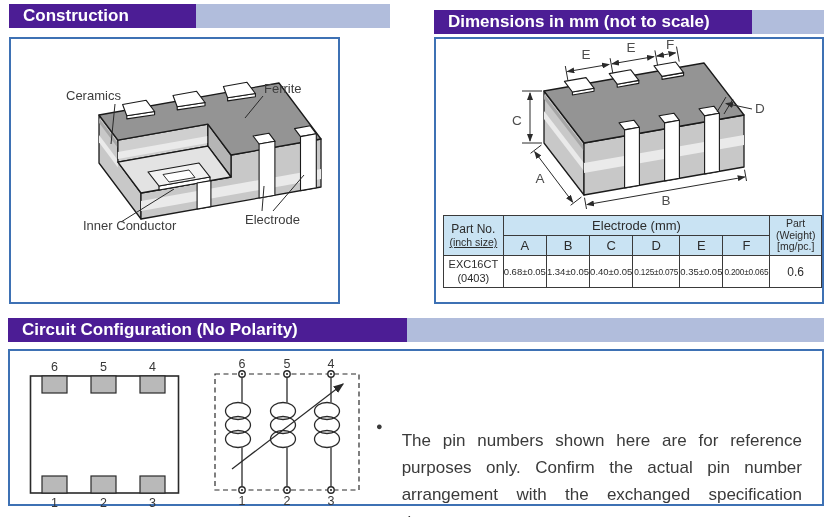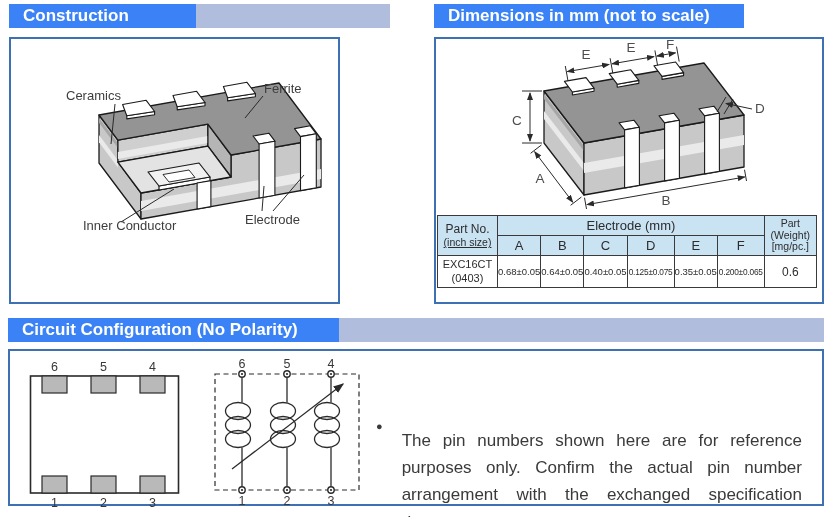--- a/index.html
+++ b/index.html
@@ -1,40 +1,40 @@
 <!DOCTYPE html>
 <html><head>
 <meta charset="utf-8">
 <style>
   html,body{margin:0;padding:0;}
   body{width:827px;height:517px;position:relative;background:#fff;
        font-family:"Liberation Sans",sans-serif;overflow:hidden;}
   
   .hdr{position:absolute;height:24px;display:flex;}
-  .hdr .dark{background:#3b82f6;color:#fff;font-weight:700;font-size:17px;
+  .hdr .dark{background:#4c1d95;color:#fff;font-weight:700;font-size:17px;
              line-height:24px;padding-left:14px;box-sizing:border-box;white-space:nowrap;}
   .hdr .light{background:#b1bddc;flex:1;}
   #hdr-construction{left:9px;top:4px;width:381px;}
   #hdr-construction .dark{width:187px;}
-  #hdr-dimensions{left:434px;top:4px;width:310px;}
+  #hdr-dimensions{left:434px;top:10px;width:390px;}
   #hdr-dimensions .dark{width:318px;}
   #hdr-circuit{left:8px;top:318px;width:816px;}
-  #hdr-circuit .dark{width:331px;}
+  #hdr-circuit .dark{width:399px;}
   
   .panel{position:absolute;border:2px solid #3e71b4;background:#fff;box-sizing:border-box;}
   #panel-construction{left:9px;top:37px;width:331px;height:267px;}
   #panel-dimensions{left:434px;top:37px;width:390px;height:267px;}
   #panel-circuit{left:8px;top:349px;width:816px;height:157px;}
   svg{display:block;}
   svg text{font-family:"Liberation Sans",sans-serif;fill:#3d3d3d;}
   .dlabel{font-size:13px;}
   .dimletter{font-size:13.5px;fill:#4d4d4d;}
   .pinnum{font-size:12.5px;fill:#383838;}
   
-  table.dims{border-collapse:collapse;table-layout:fixed;position:absolute;left:1px;top:176px;}
+  table.dims{border-collapse:collapse;table-layout:fixed;position:absolute;left:7px;top:176px;}
   .dims th,.dims td{border:1px solid #3a3a3a;text-align:center;vertical-align:middle;
                     padding:0;color:#2c2c2c;font-weight:400;}
   .hb{background:#c9e3f3;}
   .r1{height:20px;}.r2{height:20px;}.r3{height:32px;}
   .colletter{font-size:13px;}
   .dimshdr{font-size:13px;}
   .part-h1{font-size:12px;line-height:1.15;}
   .part-h2{font-size:10.5px;line-height:1.15;text-decoration:underline;}
   .mass-h{font-size:10.5px;line-height:1.12;}
   .partno{font-size:11px;line-height:1.2;}
@@ -223,21 +223,21 @@
       <th class="hb colletter">D</th>
       <th class="hb colletter">E</th>
       <th class="hb colletter">F</th>
     </tr>
     <tr class="r3">
       <td>
         <div class="partno">EXC16CT</div>
         <div class="partno">(0403)</div>
       </td>
       <td class="val">0.68±0.05</td>
-      <td class="val">0.64±0.05</td>
+      <td class="val">1.34±0.05</td>
       <td class="val">0.40±0.05</td>
       <td class="val narrow">0.125±0.075</td>
       <td class="val">0.35±0.05</td>
       <td class="val narrow">0.200±0.065</td>
       <td class="massval">0.6</td>
     </tr>
   </tbody>
     </table>
 </div>
 

